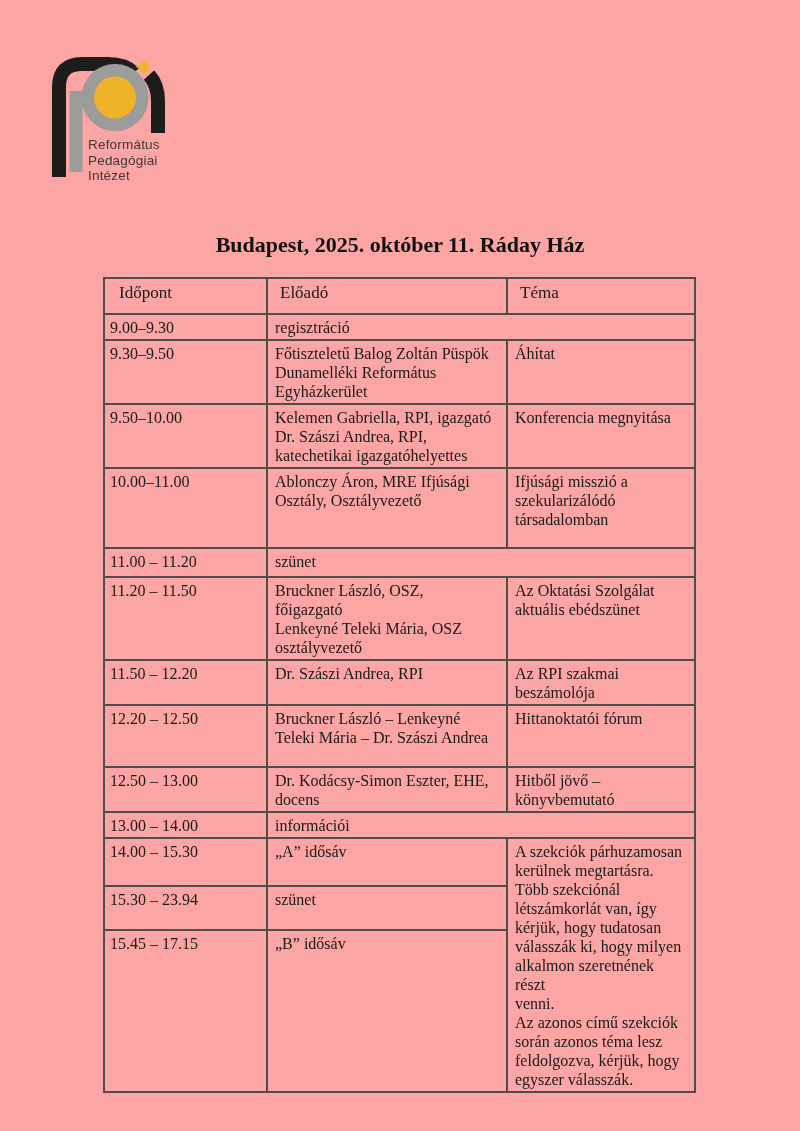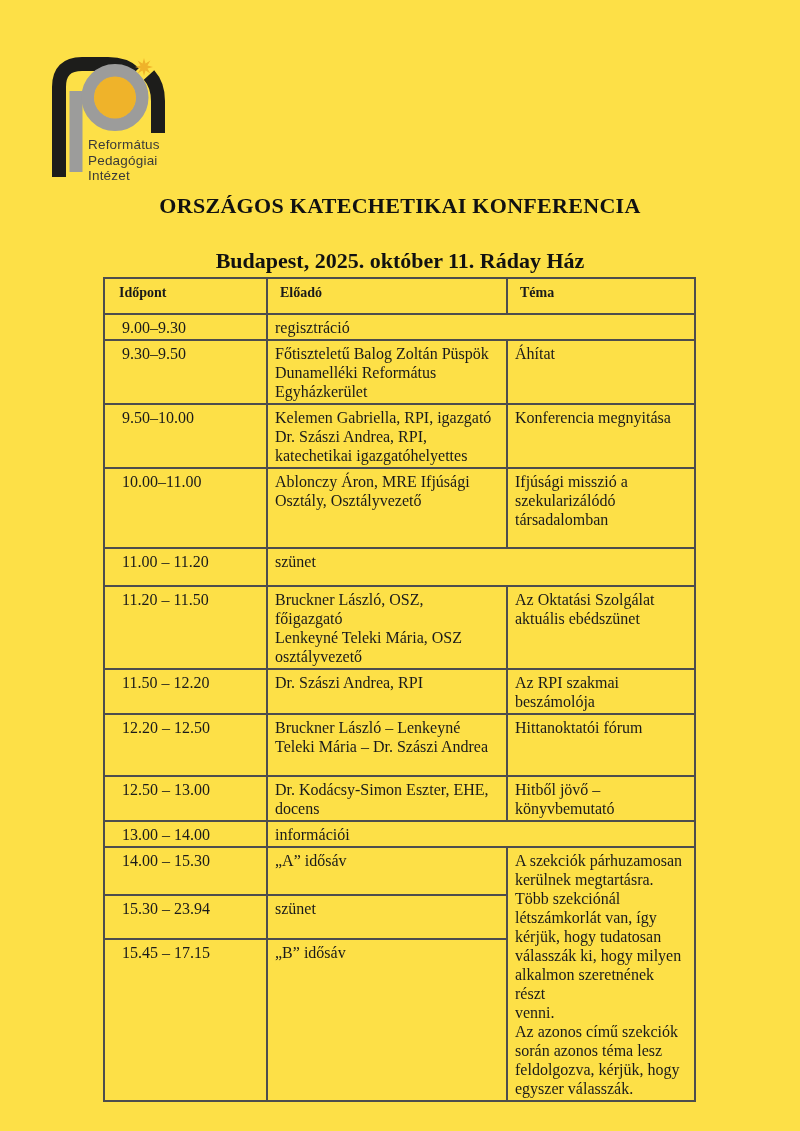--- a/index.html
+++ b/index.html
@@ -1,19 +1,19 @@
 <!DOCTYPE html>
 <html lang="hu"><head>
 <meta charset="utf-8">
 <style>
   html,body{margin:0;padding:0;background:#ffffff;}
   .page{
     position:relative;
     width:800px;height:1131px;
-    background:#fde047;
+    background:#fca5a5;
     font-family:"Liberation Serif", serif;
     color:#1a1a1a;
     overflow:hidden;
   }
   
   .logo-wrap{position:absolute;left:50px;top:45px;width:200px;height:150px;}
   .logo-svg{position:absolute;left:0;top:0;}
   .logo-text{
     position:absolute;left:38px;top:92px;
     font-family:"Liberation Sans", sans-serif;
@@ -21,43 +21,43 @@
     color:#3a3a39;letter-spacing:0.2px;
   }
   
   .doc-title{
     position:absolute;top:193px;left:0;width:100%;
     text-align:center;font-weight:bold;font-size:22px;
     letter-spacing:0.3px;color:#111;
   }
   .doc-subtitle{
     position:absolute;top:232px;left:0;width:100%;
-    text-align:center;font-weight:bold;font-size:22px;color:#111;margin-top:16px;
+    text-align:center;font-weight:bold;font-size:22px;color:#111;
   }
   
   table.schedule{
     position:absolute;left:103px;top:277px;
     width:591px;border-collapse:collapse;table-layout:fixed;
     font-size:16px;
   }
   .schedule th,.schedule td{
     border:2px solid #4d4d4d;
     vertical-align:top;
     padding:3px 6px 2px 7px;
     line-height:19px;
     white-space:pre-line;
     font-weight:normal;
     text-align:left;
     overflow:hidden;
   }
   .schedule th{
-    font-weight:bold;font-size:14px;
+    font-weight:normal;font-size:17px;
     padding-left:12px;padding-top:4px;margin-left:40px;
   }
-  .schedule td.time{padding-left:17px;}
+  .schedule td.time{padding-left:5px;}
   .schedule th.time{padding-left:14px;}
 </style>
 </head>
 <body>
 
 <div class="page">
 
   <div class="logo-wrap">
     <svg class="logo-svg" width="130" height="150" viewBox="0 0 130 150">
 
@@ -73,21 +73,20 @@
 
       <polygon points="103,22 97.5,23.5 100.4,28.4 95.5,25.5 94,31 92.5,25.5 87.6,28.4 90.5,23.5 85,22 90.5,20.5 87.6,15.6 92.5,18.5 94,13 95.5,18.5 100.4,15.6 97.5,20.5" fill="#efb32a"></polygon>
     </svg>
     <div class="logo-text">
       <div>Református</div>
       <div>Pedagógiai</div>
       <div>Intézet</div>
     </div>
   </div>
 
-  <div class="doc-title">ORSZÁGOS KATECHETIKAI KONFERENCIA</div>
   <div class="doc-subtitle">Budapest, 2025. október 11. Ráday Ház</div>
 
   <table class="schedule">
     <colgroup>
       <col style="width:163px">
         <col style="width:240px">
         <col style="width:188px">
     </colgroup>
     <tbody>
         <tr style="height:36px">
@@ -114,21 +113,21 @@
       <td>Konferencia megnyitása</td>
     </tr>
     <tr style="height:80px">
       <td class="time">10.00–11.00</td>
       <td>Ablonczy Áron, MRE Ifjúsági
 Osztály, Osztályvezető</td>
       <td>Ifjúsági misszió a
 szekularizálódó
 társadalomban</td>
     </tr>
-    <tr style="height:38px">
+    <tr style="height:29px">
       <td class="time">11.00 – 11.20</td>
       <td colspan="2">szünet</td>
     </tr>
     <tr style="height:79px">
       <td class="time">11.20 – 11.50</td>
       <td>Bruckner László, OSZ,
 főigazgató
 Lenkeyné Teleki Mária, OSZ
 osztályvezető</td>
       <td>Az Oktatási Szolgálat

